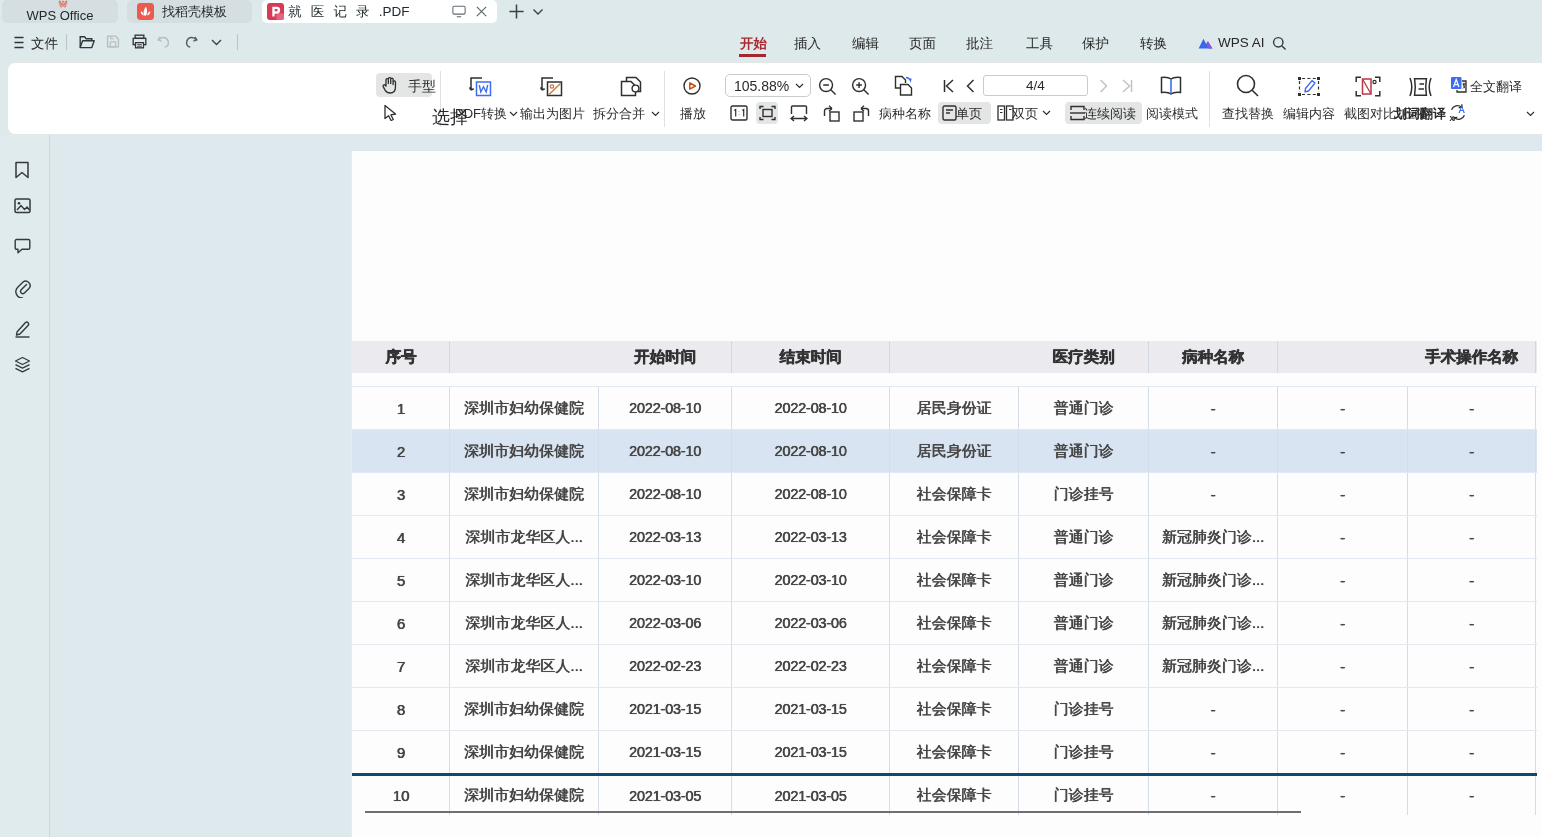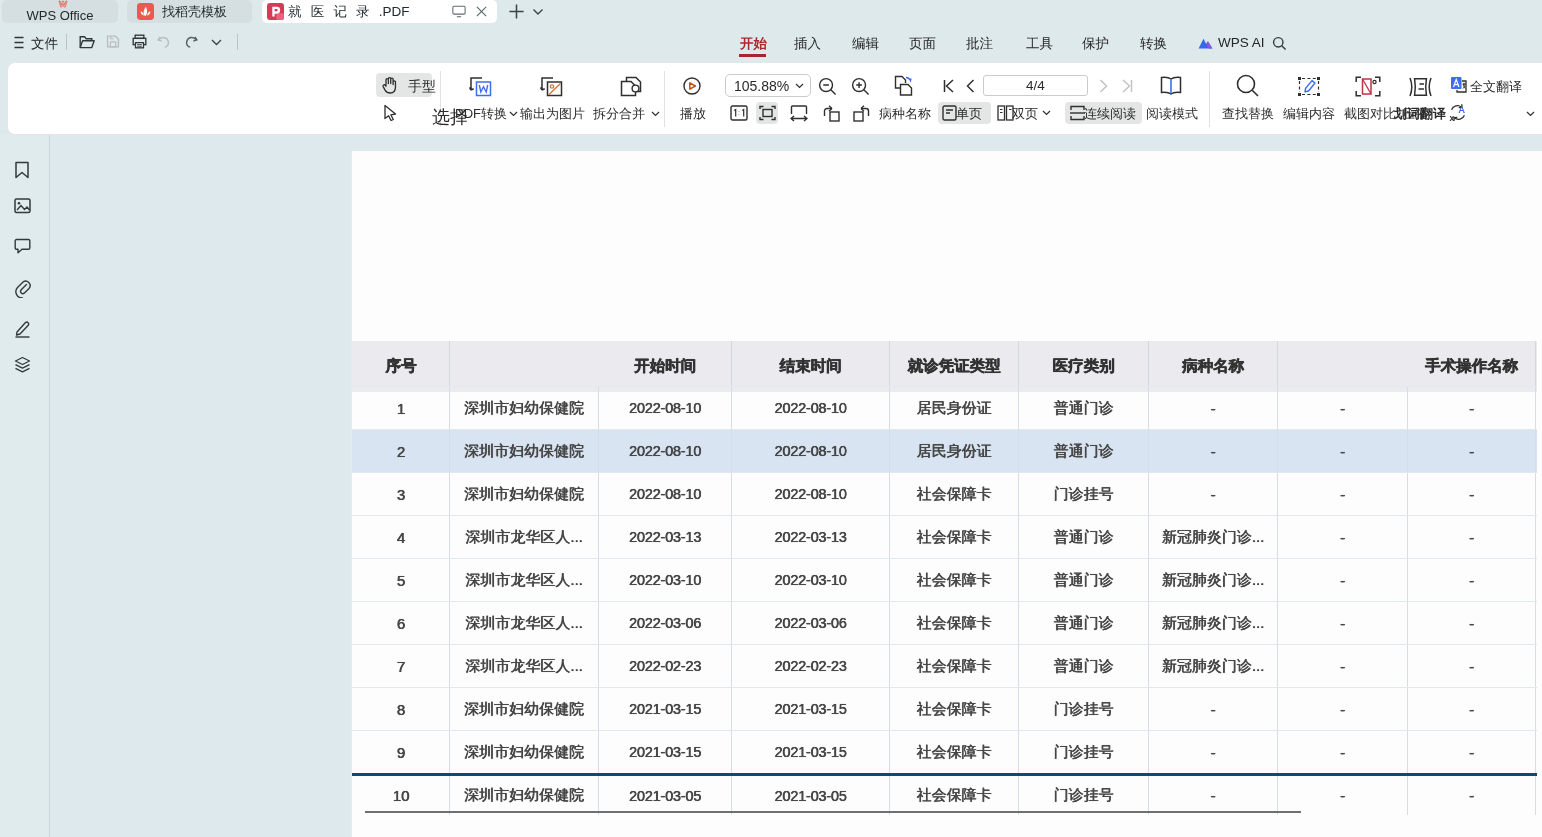--- a/index.html
+++ b/index.html
@@ -333,25 +333,24 @@
   </svg>
   <svg class="abs" style="left:14px; top:221px;" width="17" height="18" viewBox="0 0 17 18">
     <path d="M8.5 1.5 L15.5 5 L8.5 8.5 L1.5 5 Z" fill="none" stroke="#33393c" stroke-width="1.3" stroke-linejoin="round"></path>
     <path d="M1.5 8.7 L8.5 12.2 L15.5 8.7" fill="none" stroke="#33393c" stroke-width="1.3" stroke-linejoin="round"></path>
     <path d="M1.5 12.4 L8.5 15.9 L15.5 12.4" fill="none" stroke="#33393c" stroke-width="1.3" stroke-linejoin="round"></path>
   </svg>
 </div>
 <div class="abs" id="docarea">
   <div id="page">
 <div id="ptable">
-  <div class="trow" style="top:190px; height:51px; background:#eaeaef;text-decoration:underline;">
+  <div class="trow" style="top:190px; height:32px; background:#eaeaef;text-decoration:underline;">
     <div class="cell hdr" style="left:1px; width:97px;">序号</div>
     <div class="cell hdr" style="left:247px; width:133px;">开始时间</div>
     <div class="cell hdr" style="left:380px; width:158px;">结束时间</div>
-    <div class="cell hdr" style="left:538px; width:129px;">就诊凭证类型</div>
     <div class="cell hdr" style="left:667px; width:130px;">医疗类别</div>
     <div class="cell hdr" style="left:797px; width:129px;">病种名称</div>
     <div class="cell hdr" style="left:1056px; width:128px;">手术操作名称</div>
   </div>
   <div class="trow" style="top:235px; height:43px; border-top:1px solid #e2e8f0;">
     <div class="cell" style="left:1px; width:97px;">1</div>
     <div class="cell" style="left:98px; width:149px;">深圳市妇幼保健院</div>
     <div class="cell" style="left:247px; width:133px; font-size:14.5px; letter-spacing:-0.2px;">2022-08-10</div>
     <div class="cell" style="left:380px; width:158px; font-size:14.5px; letter-spacing:-0.2px;">2022-08-10</div>
     <div class="cell" style="left:538px; width:129px;">居民身份证</div>

